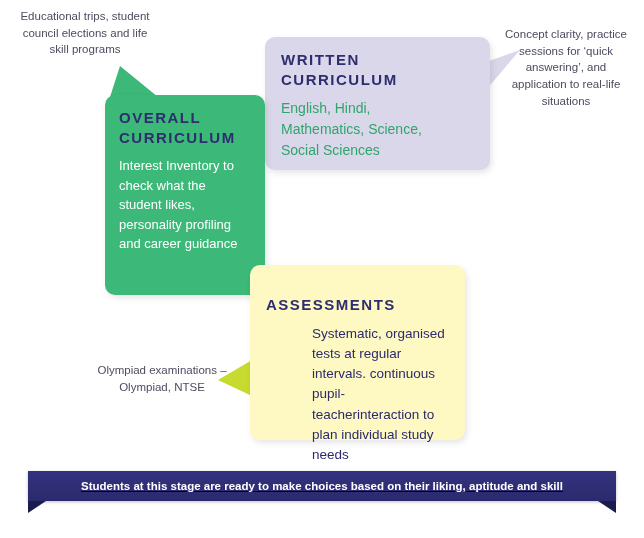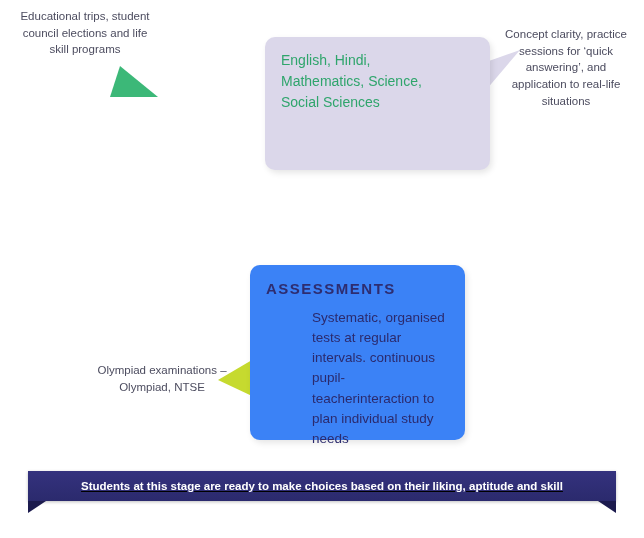--- a/index.html
+++ b/index.html
@@ -65,22 +65,22 @@
     left: 105px; top: 95px;
     width: 160px; height: 200px;
     background: #3cb878;
     padding: 13px 14px;
   }
   .box-green .box-body { color: #ffffff; }
 
   .box-lime {
     left: 250px; top: 265px;
     width: 215px; height: 175px;
-    background: #3b82f6;
-    padding: 14px 16px;
+    background: #fef9c3;
+    padding: 30px 16px;
   }
   .box-lime .box-body {
     color: #2b2a6d;
     font-size: 13.5px;
     margin-left: 46px;
   }
 
   
   .tail { position: absolute; display: block; }
   .tail-lavender { left: 486px; top: 50px; }
@@ -117,26 +117,31 @@
   <div class="annot annot-concept">Concept clarity, practice sessions for ‘quick answering’, and application to real-life situations</div>
 
   <div class="annot annot-edu">Educational trips, student council elections and life skill programs</div>
 
   <div class="annot annot-external">Olympiad examinations – Olympiad, NTSE</div>
 
   <svg class="tail tail-lavender" width="34" height="40">
     <polygon points="34,0 0,12 0,40" fill="#dbd7ea"></polygon>
   </svg>
   <div class="box box-lavender">
+    <div class="box-title">WRITTEN CURRICULUM</div>
     <div class="box-body">English, Hindi, Mathematics, Science, Social Sciences</div>
   </div>
 
   <svg class="tail tail-green" width="48" height="31">
     <polygon points="10,0 48,31 0,31" fill="#3cb878"></polygon>
   </svg>
+  <div class="box box-green">
+    <div class="box-title">OVERALL CURRICULUM</div>
+    <div class="box-body">Interest Inventory to check what the student likes, personality profiling and career guidance</div>
+  </div>
 
   <svg class="tail tail-lime" width="34" height="36">
     <polygon points="0,20 34,0 34,36" fill="#c6da2f"></polygon>
   </svg>
   <div class="box box-lime">
     <div class="box-title">ASSESSMENTS</div>
     <div class="box-body">Systematic, organised tests at regular intervals. continuous pupil-teacherinteraction to plan individual study needs</div>
   </div>
 
   <div class="ribbon">

